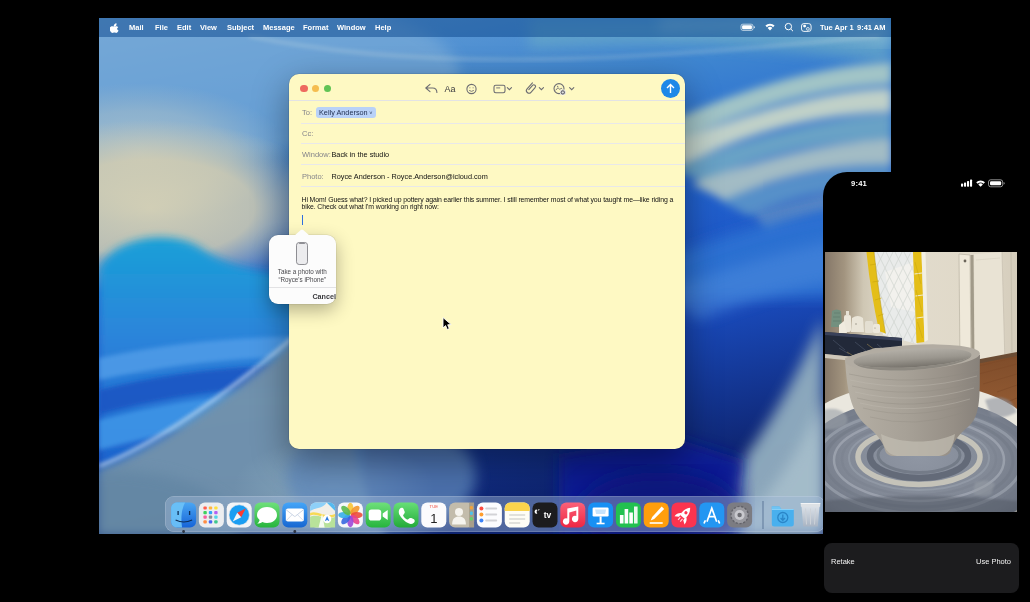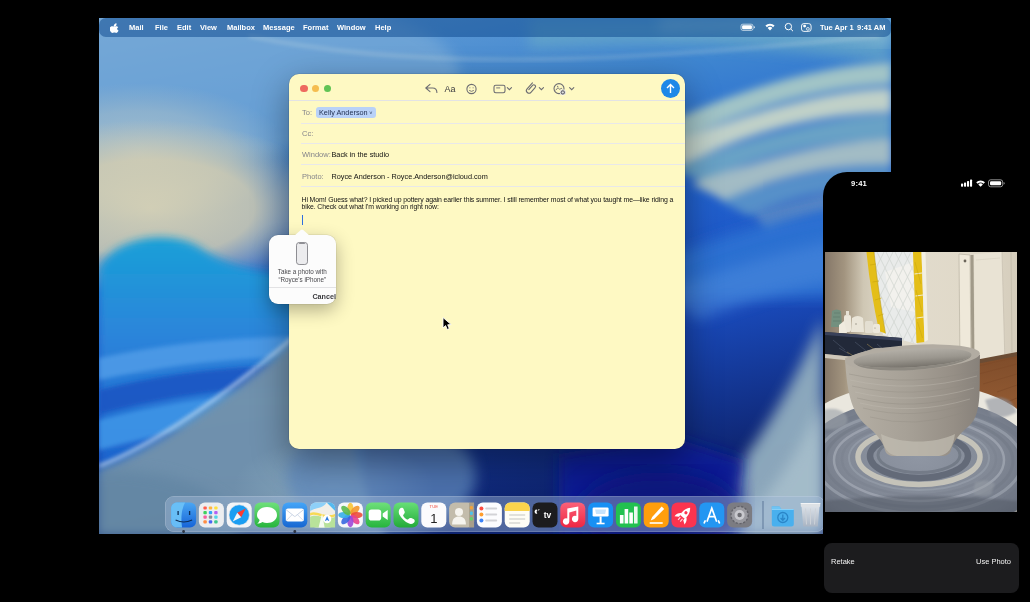--- a/index.html
+++ b/index.html
@@ -1,21 +1,21 @@
 <!DOCTYPE html>
 <html><head>
 <meta charset="utf-8">
 <style>
   * { margin:0; padding:0; box-sizing:border-box; }
   html,body { width:1030px; height:602px; background:#000; overflow:hidden;
     font-family:"Liberation Sans", sans-serif; }
   .abs { position:absolute; }
   #desktop { position:absolute; left:99px; top:18px; width:792px; height:516px; overflow:hidden; }
   #menubar { position:absolute; left:0; top:0; width:792px; height:18.5px;
-    background:rgba(10,70,140,0.5); color:#fff; font-size:7.5px;border-radius:7px; }
+    background:rgba(10,70,140,0.5); color:#fff; font-size:7.5px; }
   .mi { position:absolute; top:5px;font-weight:bold; }
   #dock { position:absolute; left:66px; top:478px; width:660px; height:36px;
     border-radius:9px; background:rgba(160,185,215,0.45);
     box-shadow:inset 0 0 0 0.5px rgba(255,255,255,0.3); }
 </style>
 </head>
 <body>
 <div id="desktop">
 
   <svg width="792" height="516" viewBox="0 0 792 516" style="position:absolute;left:0;top:0">
@@ -113,21 +113,21 @@
 
   <div id="menubar">
     <svg class="abs" style="left:11px;top:4.5px" width="9" height="10.5" viewBox="0 0 9 10.5">
         <path d="M 6.4 0.3 C 5.6 0.35 4.75 0.85 4.3 1.5 C 3.9 2.1 3.55 3 3.75 3.85 C 4.6 3.9 5.5 3.4 6 2.75 C 6.45 2.15 6.75 1.2 6.4 0.3 Z" fill="#fff"></path>
         <path d="M 6.3 4.1 C 5.4 4.05 4.65 4.6 4.2 4.6 C 3.75 4.6 3.1 4.12 2.35 4.14 C 1.4 4.16 0.5 4.7 0.05 5.6 C -0.9 7.3 -0.2 9.9 0.75 11.3 C 1.2 12 1.75 12.75 2.5 12.7 C 3.2 12.67 3.45 12.25 4.3 12.25 C 5.15 12.25 5.4 12.7 6.13 12.68 C 6.9 12.65 7.38 12 7.83 11.33 C 8.35 10.55 8.57 9.8 8.6 9.75 C 8.58 9.73 7.1 9.18 7.1 7.5 C 7.08 6.1 8.25 5.45 8.3 5.4 C 7.65 4.45 6.63 4.12 6.3 4.1 Z" fill="#fff" transform="scale(1,0.78)"></path>
       </svg>
     <span class="mi" style="left:30px;font-weight:bold">Mail</span>
     <span class="mi" style="left:56px">File</span>
     <span class="mi" style="left:78px">Edit</span>
     <span class="mi" style="left:101px">View</span>
-    <span class="mi" style="left:128px">Mailbox</span>
+    <span class="mi" style="left:128px">Subject</span>
     <span class="mi" style="left:164px">Message</span>
     <span class="mi" style="left:204px">Format</span>
     <span class="mi" style="left:238px">Window</span>
     <span class="mi" style="left:276px">Help</span>
     <span class="mi" style="left:721px">Tue Apr 1</span>
     <span class="mi" style="left:758px">9:41 AM</span>
     <svg class="abs" style="left:641px;top:4px" width="150" height="11" viewBox="0 0 150 11">
       <g fill="#fff">
         <rect x="1" y="2.2" width="12" height="6.2" rx="1.8" fill="none" stroke="#fff" stroke-width="0.8" opacity="0.8"></rect>
         <rect x="2.1" y="3.3" width="9.8" height="4" rx="1"></rect>

